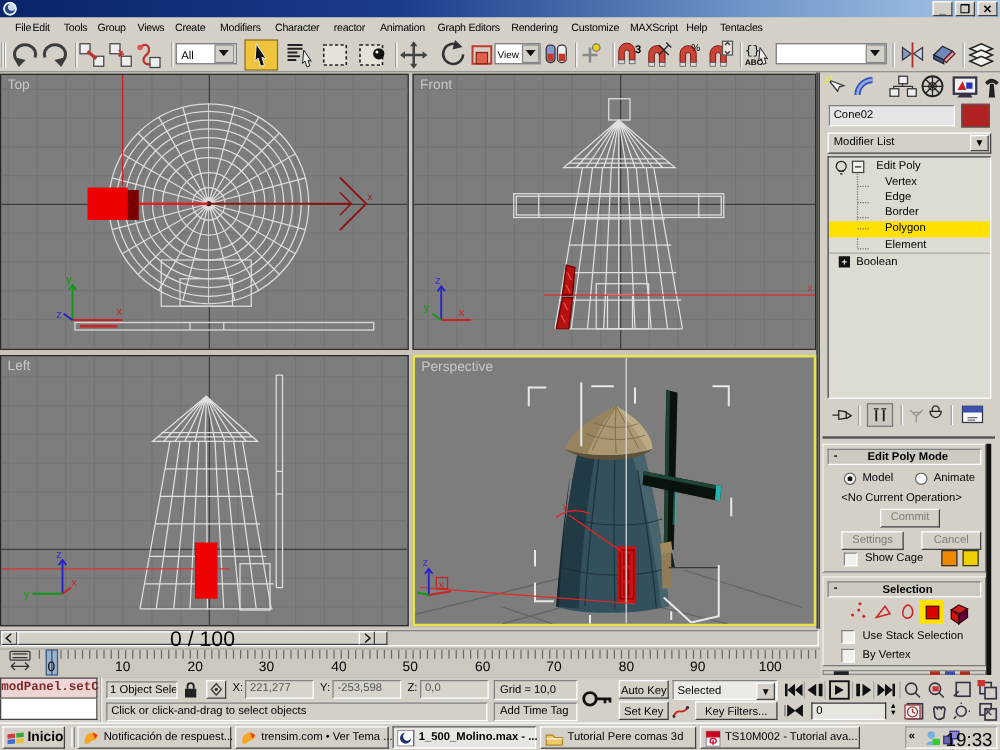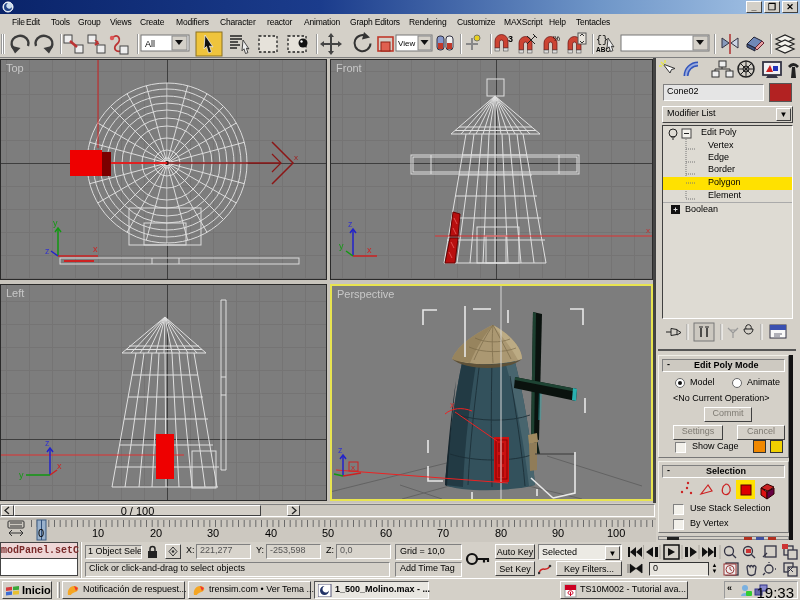--- a/index.html
+++ b/index.html
@@ -549,21 +549,21 @@
   <div style="position:absolute;left:100px;top:479px;width:8px;height:3px;background:#4050a0;"></div>
   <div style="position:absolute;left:112px;top:479px;width:8px;height:3px;background:#b03020;"></div>
   <div style="position:absolute;left:133px;top:297px;width:4px;height:185px;background:#111;"></div>
 </div>
 
 <div id="timeslider" class="abs">
   <div class="sunken" style="position:absolute;left:0px;top:1px;width:655px;height:13px;background:#ccc8c0;"></div>
   <div class="raised" style="position:absolute;left:1px;top:2px;width:13px;height:11px;"><svg width="11" height="9">
         <path d="M7 1 L3 4.5 L7 8" stroke="#222" fill="none" stroke-width="1.3"></path>
       </svg></div>
-  <div class="raised" style="position:absolute;left:14px;top:2px;width:247px;height:11px;text-align:center;font-size:11px;line-height:11px;">0 / 100</div>
+  <div class="raised" style="position:absolute;left:14px;top:2px;width:296px;height:11px;text-align:center;font-size:17px;line-height:11px;">0 / 100</div>
   <div class="raised" style="position:absolute;left:287px;top:2px;width:13px;height:11px;"><svg width="11" height="9">
         <path d="M4 1 L8 4.5 L4 8" stroke="#222" fill="none" stroke-width="1.3"></path>
       </svg></div>
 </div>
 <div id="trackbar" class="abs">
   <svg width="656" height="24" style="position:absolute;left:0;top:0;">
     <rect x="0" y="0" width="656" height="24" fill="#ccc8c0"></rect>
     <rect x="0" y="0" width="656" height="2" fill="#b8b4ac"></rect>
     <g stroke="#6a6a6a">
       <path d="M31.5 2V9 M37.2 2V9 M43.0 2V9 M48.8 2V9 M54.5 2V9 M60.2 2V9 M66.0 2V9 M71.8 2V9 M77.5 2V9 M83.2 2V9 M89.0 2V9 M94.8 2V9 M100.5 2V9 M106.2 2V9 M112.0 2V9 M117.8 2V9 M123.5 2V9 M129.2 2V9 M135.0 2V9 M140.8 2V9 M146.5 2V9 M152.2 2V9 M158.0 2V9 M163.8 2V9 M169.5 2V9 M175.2 2V9 M181.0 2V9 M186.8 2V9 M192.5 2V9 M198.2 2V9 M204.0 2V9 M209.8 2V9 M215.5 2V9 M221.2 2V9 M227.0 2V9 M232.8 2V9 M238.5 2V9 M244.2 2V9 M250.0 2V9 M255.8 2V9 M261.5 2V9 M267.2 2V9 M273.0 2V9 M278.8 2V9 M284.5 2V9 M290.2 2V9 M296.0 2V9 M301.8 2V9 M307.5 2V9 M313.2 2V9 M319.0 2V9 M324.8 2V9 M330.5 2V9 M336.2 2V9 M342.0 2V9 M347.8 2V9 M353.5 2V9 M359.2 2V9 M365.0 2V9 M370.8 2V9 M376.5 2V9 M382.2 2V9 M388.0 2V9 M393.8 2V9 M399.5 2V9 M405.2 2V9 M411.0 2V9 M416.8 2V9 M422.5 2V9 M428.2 2V9 M434.0 2V9 M439.8 2V9 M445.5 2V9 M451.2 2V9 M457.0 2V9 M462.8 2V9 M468.5 2V9 M474.2 2V9 M480.0 2V9 M485.8 2V9 M491.5 2V9 M497.2 2V9 M503.0 2V9 M508.8 2V9 M514.5 2V9 M520.2 2V9 M526.0 2V9 M531.8 2V9 M537.5 2V9 M543.2 2V9 M549.0 2V9 M554.8 2V9 M560.5 2V9 M566.2 2V9 M572.0 2V9 M577.8 2V9 M583.5 2V9 M589.2 2V9 M595.0 2V9 M600.8 2V9 M606.5 2V9 M612.2 2V9 M618.0 2V9 M623.8 2V9 M629.5 2V9 M635.2 2V9 M641.0 2V9 M646.8 2V9 M652.5 2V9"></path>
@@ -718,20 +718,27 @@
       </svg>
     <span style="position:absolute;left:20px;top:2px;white-space:nowrap;">trensim.com • Ver Tema ...</span>
   </div>
   <div style="position:absolute;left:314px;top:2px;width:115px;height:18px;background:#e8e6e0;border:1px solid;border-color:#555 #fff #fff #555;">
     <svg style="position:absolute;left:3px;top:2px;" width="14" height="13">
         <rect x="0" y="0" width="13" height="13" fill="#fff" stroke="#557"></rect>
         <path d="M6.5 2 a4.5 4.5 0 1 0 4.5 4.5 a3.4 3.4 0 1 1 -4.5 -4.5z" fill="#236"></path>
       </svg>
     <span style="position:absolute;left:20px;top:2px;white-space:nowrap;font-weight:bold;">1_500_Molino.max - ...</span>
   </div>
+  <div class="raised tb" style="position:absolute;left:432px;top:2px;width:125px;height:18px;">
+    <svg style="position:absolute;left:3px;top:3px;" width="15" height="12">
+        <path d="M1 3 h5 l2 2 h6 v6 h-13 z" fill="#f0c86a" stroke="#a8882a"></path>
+        <path d="M1 6 h13" stroke="#fff" stroke-width="0.7"></path>
+      </svg>
+    <span style="position:absolute;left:21px;top:2px;white-space:nowrap;">Tutorial Pere comas 3d</span>
+  </div>
   <div class="raised tb" style="position:absolute;left:560px;top:2px;width:128px;height:18px;">
     <svg style="position:absolute;left:3px;top:2px;" width="13" height="14">
         <rect x="1" y="1" width="11" height="12" fill="#fff" stroke="#999"></rect>
         <rect x="1" y="1" width="11" height="5" fill="#c02"></rect>
         <path d="M4 9 c0 -3 5 -3 5 0 c0 2 -5 2 -5 0 z M6.5 8 v4" stroke="#c02" fill="none"></path>
       </svg>
     <span style="position:absolute;left:19px;top:2px;white-space:nowrap;">TS10M002 - Tutorial ava...</span>
   </div>
   <div class="sunken" style="position:absolute;left:724px;top:2px;width:74px;height:18px;border-color:#999 #fff #fff #999;">
     <span style="position:absolute;left:2px;top:1px;font-weight:bold;">«</span>

